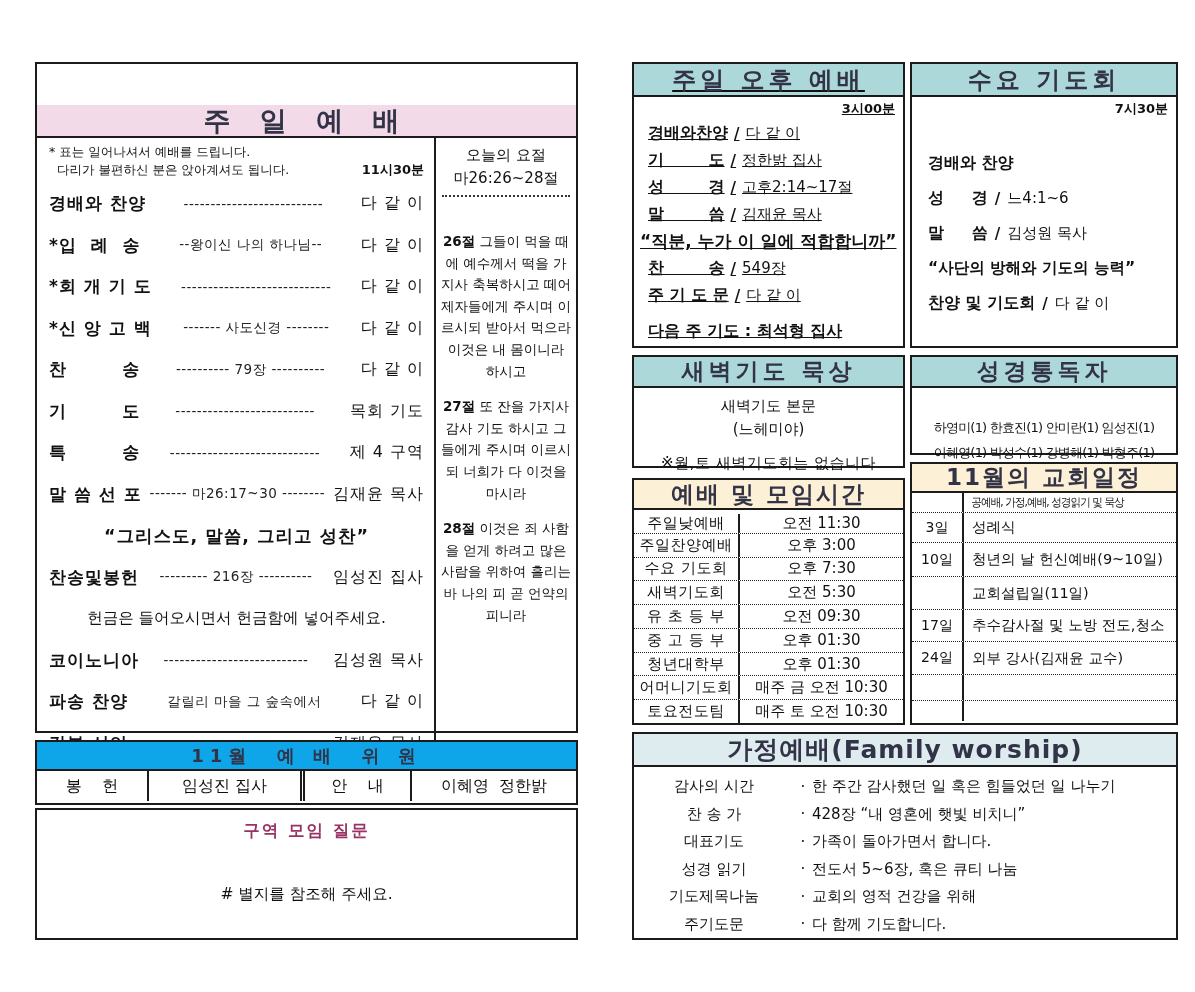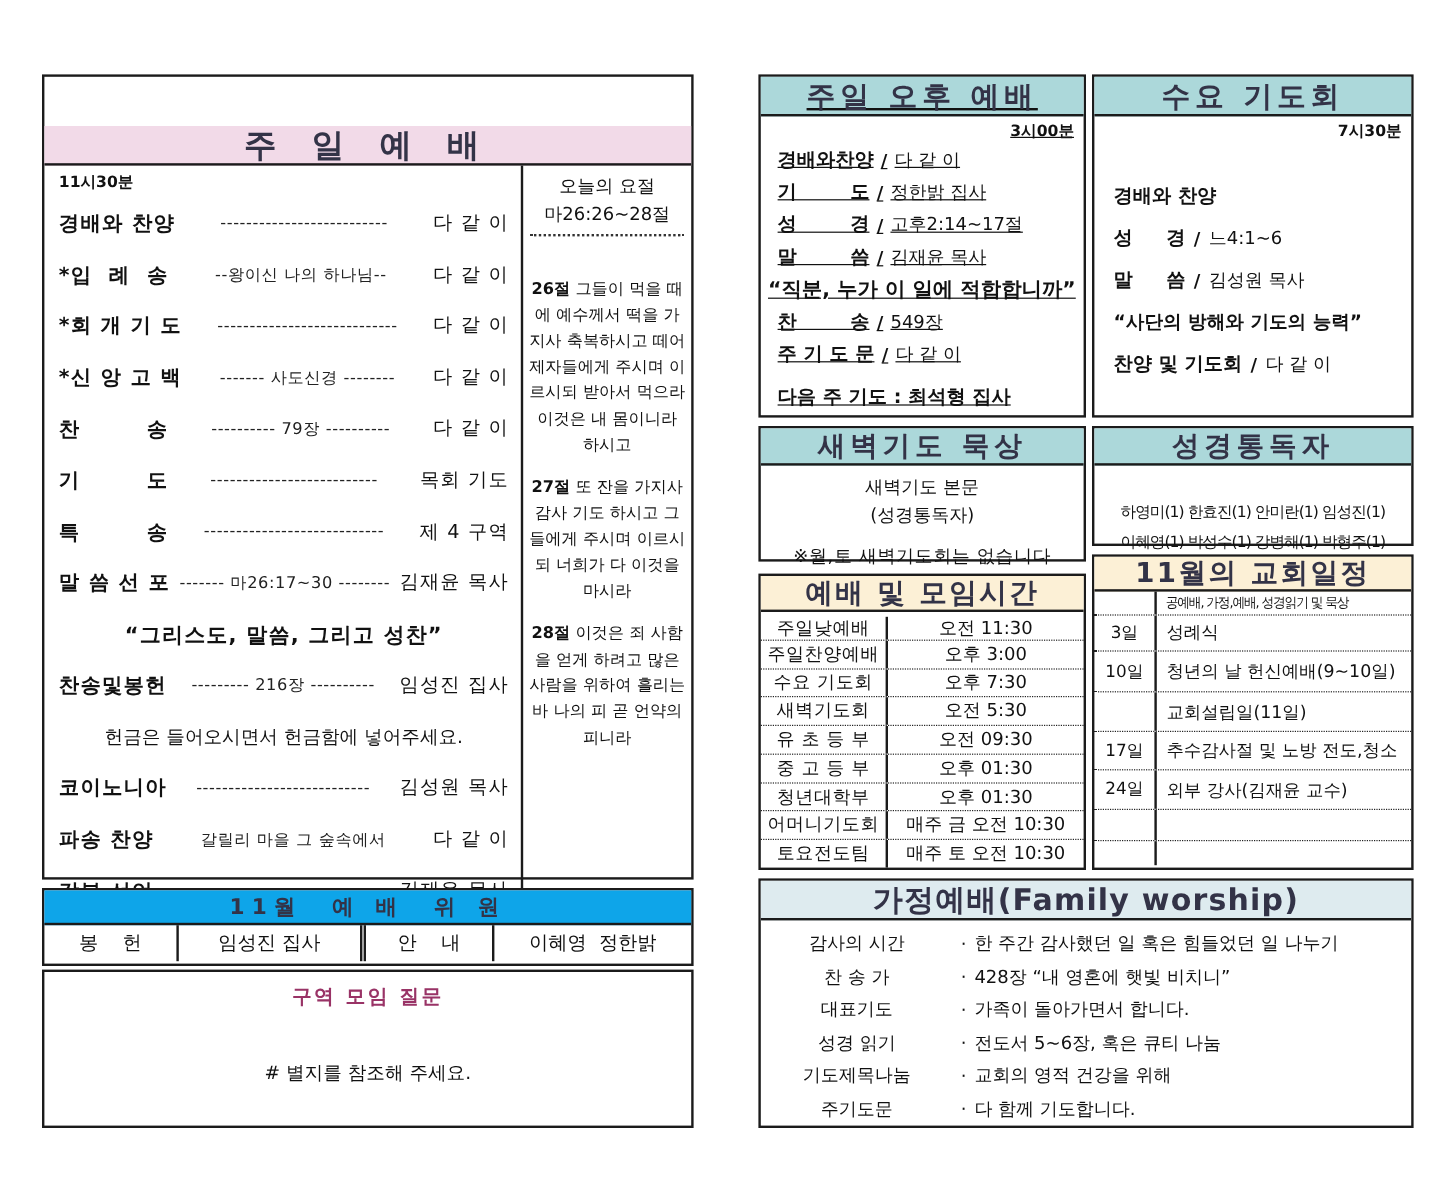--- a/index.html
+++ b/index.html
@@ -98,20 +98,21 @@
 </head>
 <body>
 
 <div class="page">
 
   <div class="box" style="left:35px; top:62px; width:543px; height:671px;">
     <div class="hdr main-hdr">주 일 예 배</div>
     <div class="main-body">
       <div class="order-pane">
         <div class="note-row">
+          <div class="note-lines"><span>* 표는 일어나셔서 예배를 드립니다.</span><br><span>  다리가 불편하신 분은 앉아계셔도 됩니다.</span></div>
           <div class="note-time">11시30분</div>
         </div>
 
         <div class="w-row">
           <span class="w-label">경배와 찬양</span>
           <span class="w-mid">--------------------------</span>
           <span class="w-val">다 같 이</span>
         </div>
         <div class="w-row">
           <span class="w-label">*입  례  송</span>
@@ -269,21 +270,21 @@
           <span class="slash" style="font-weight:bold; padding:0 7px;">/</span>
           <span>다 같 이</span>
         </div>
     </div>
   </div>
 
   <div class="box" style="left:632px; top:355px; width:273px; height:113px;">
     <div class="hdr teal-hdr small">새벽기도 묵상</div>
     <div class="dawn-body">
       <div>새벽기도 본문</div>
-      <div>(성경통독자)</div>
+      <div>(느헤미야)</div>
       <div class="dawn-note">※월,토 새벽기도회는 없습니다</div>
     </div>
   </div>
 
   <div class="box" style="left:910px; top:355px; width:268px; height:100px;">
     <div class="hdr teal-hdr small">성경통독자</div>
     <div class="readers-body">
       <div class="readers-line">하영미(1) 한효진(1) 안미란(1) 임성진(1)</div>
       <div class="readers-line">이혜영(1) 박성수(1) 강병해(1) 박형주(1)</div>
     </div>

